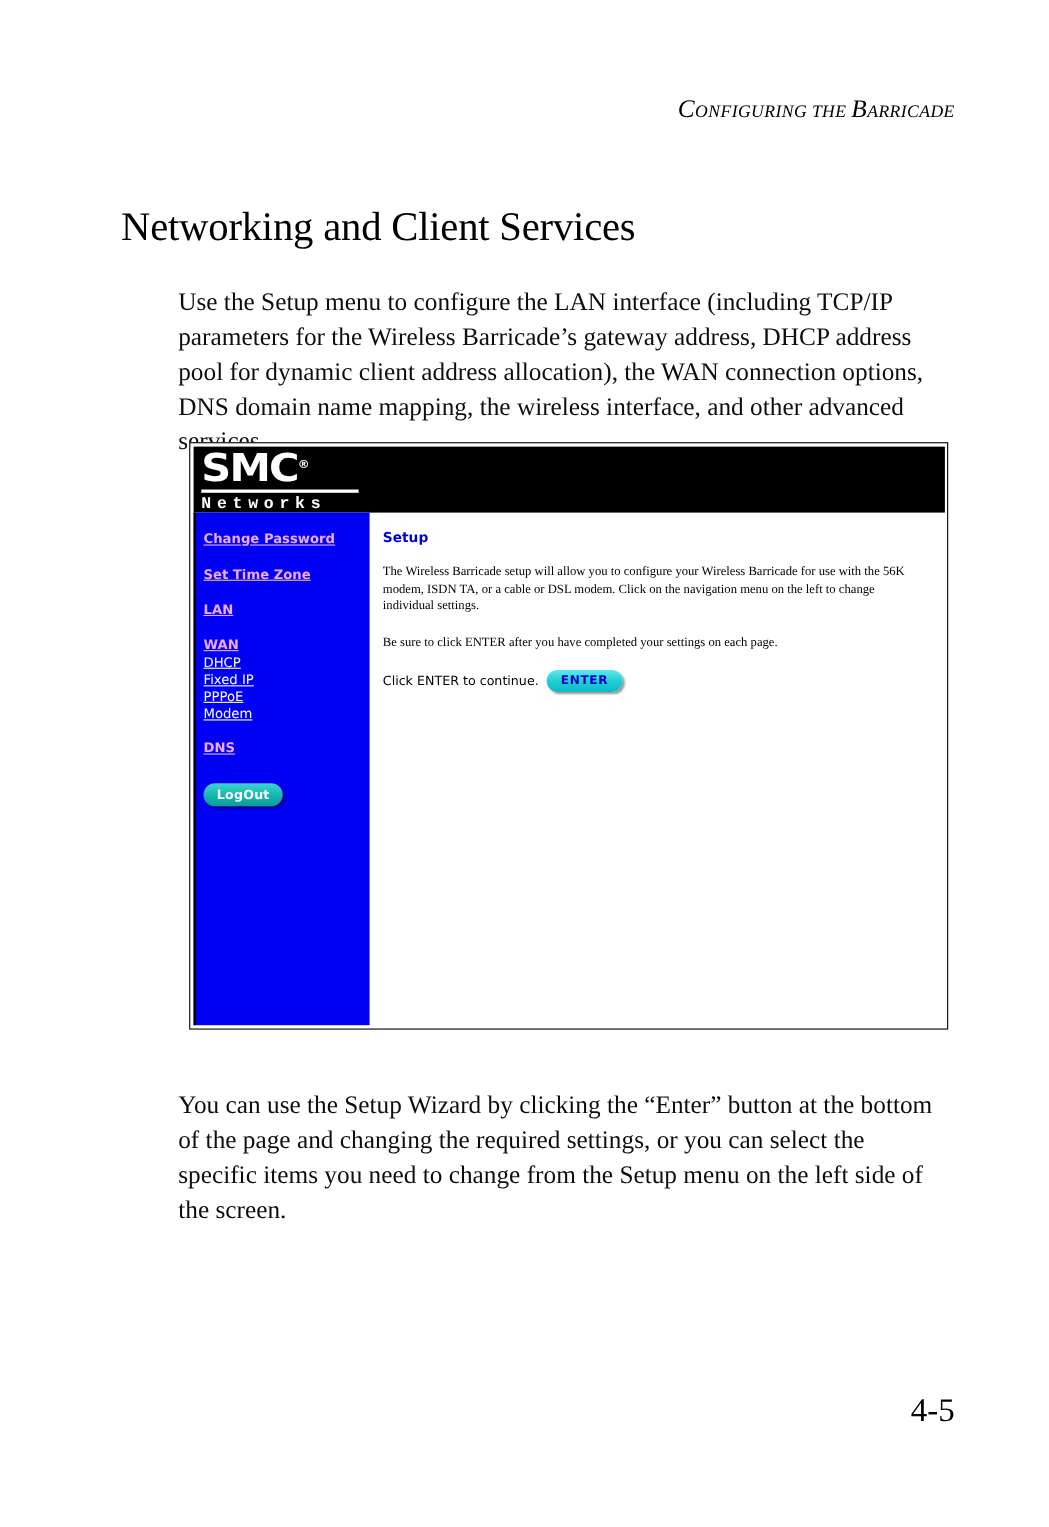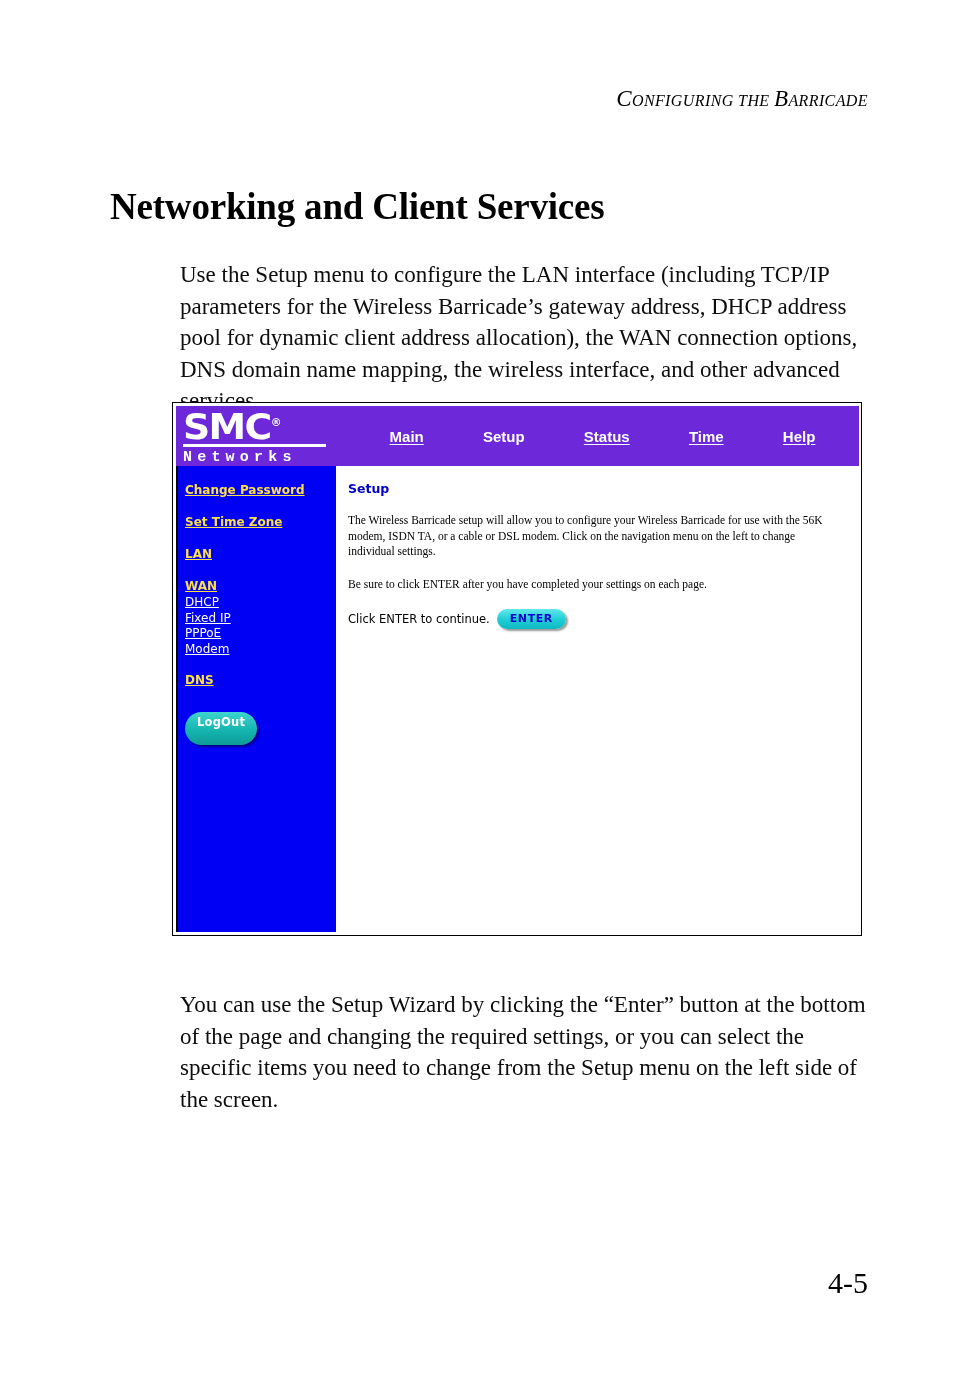--- a/index.html
+++ b/index.html
@@ -29,31 +29,31 @@
   }
   .running-head .sc-big { font-size: 23px; }
   .running-head .sc-sm { font-size: 16px; text-transform: uppercase; margin-top: 40px; }
 
   
   .page-title {
     position: absolute;
     left: 110px;
     top: 160px;
     font-family: "Liberation Serif", "DejaVu Serif", serif;
-    font-weight: bold;
+    font-weight: normal;
     font-size: 37px;
     color: #000;
     letter-spacing: -0.2px;
     white-space: nowrap;
   }
 
   
   .body-para {
     position: absolute;
-    left: 180px;
+    left: 162px;
     width: 700px;
     font-family: "Liberation Serif", "DejaVu Serif", serif;
     font-size: 23px;
     line-height: 31.5px;
     color: #0d0d0d;
     text-align: left;
   }
   #intro-para { top: 236px; width: 690px; }
   #outro-para { top: 966px; width: 700px; }
 
@@ -81,23 +81,23 @@
     overflow: hidden;
   }
 
   
   .shot-topbar {
     position: absolute;
     left: 3px;
     top: 3px;
     right: 2px;
     height: 60px;
-    background: #6d28d9;
+    background: #000000;
     display: flex;
-    align-items: center;
+    flex-direction: column;
   }
 
   .logo-block {
     width: 160px;
     flex: 0 0 160px;
     padding-left: 7px;
     box-sizing: border-box;
   }
   .logo-smc {
     font-family: "DejaVu Sans", "Liberation Sans", sans-serif;
@@ -161,21 +161,21 @@
     background: #0000f5;
     border-left: 2px solid #000000;
     box-sizing: border-box;
     padding: 13px 0 0 7px;
   }
   .side-group { margin-bottom: 12px; }
   .side-head {
     font-family: "DejaVu Sans", "Liberation Sans", sans-serif;
     font-weight: bold;
     font-size: 12px;
-    color: #fde047;
+    color: #f0abfc;
     text-decoration: underline;
     text-underline-offset: 1px;
     line-height: 17px;
     cursor: pointer;
     display: inline-block;
     white-space: nowrap;
   }
   .side-sub {
     font-family: "DejaVu Sans", "Liberation Sans", sans-serif;
     font-size: 12px;
@@ -189,21 +189,21 @@
   }
   .logout-wrap { margin-top: 22px; }
   .btn-pill {
     display: inline-block;
     font-family: "DejaVu Sans", "Liberation Sans", sans-serif;
     font-weight: bold;
     font-size: 11.5px;
     color: #ffffff;
     background: linear-gradient(#3fd4cf, #14b5b0 55%, #0e9b97);
     border-radius: 999px;
-    padding: 3px 12px 16px 12px;
+    padding: 3px 12px 4px 12px;
     box-shadow: 2px 2px 2px rgba(0,0,0,0.45);
     cursor: pointer;
     letter-spacing: 0.2px;
   }
 
   
   .shot-content {
     position: absolute;
     left: 166px;
     top: 66px;

